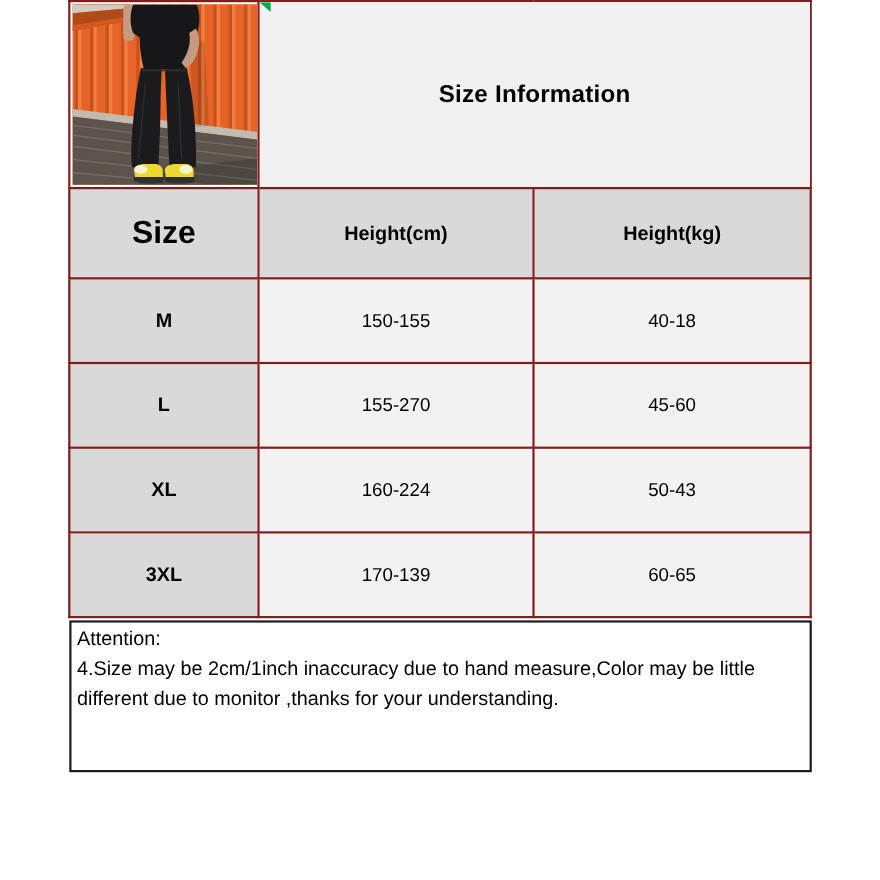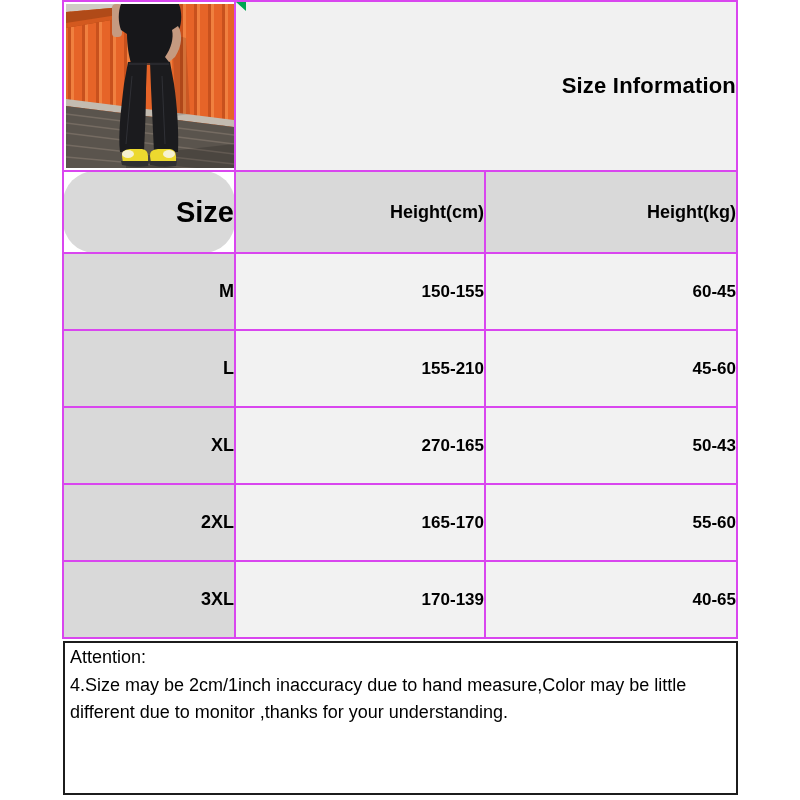--- a/index.html
+++ b/index.html
@@ -20,22 +20,22 @@
     left: 62px;
     top: 0;
     width: 676px;
   }
   table.size-table {
     border-collapse: collapse;
     table-layout: fixed;
     width: 676px;
   }
   table.size-table td {
-    border: 2px solid #d946ef;
-    text-align: right;
+    border: 2px solid #7f1d1d;
+    text-align: center;
     vertical-align: middle;
     padding: 0;
     overflow: hidden;
   }
   .col-size   { width: 172px; }
   .col-height { width: 250px; }
   .col-weight { width: 252px; }
 
   .photo-row { height: 168px; }
   .photo-cell {
@@ -65,39 +65,39 @@
     top: 0;
     left: 0;
     width: 0;
     height: 0;
     border-top: 9px solid #00a651;
     border-left: 10px solid transparent;
   }
 
   .header-row { height: 82px; }
   .header-row td { background: #d9d9d9; font-weight: bold; }
-  .size-head { font-size: 29px; border-radius: 32px; }
+  .size-head { font-size: 29px; }
   .col-head  { font-size: 18px; margin-top: 48px; }
 
   .data-row { height: 77px; }
   .size-cell {
     background: #d9d9d9;
     font-weight: bold;
     font-size: 18px;
   }
   .data-cell {
     background: #f2f2f2;
-    font-weight: bold;
+    font-weight: normal;
     font-size: 17px;
   }
 
   .attention-box {
     box-sizing: border-box;
     width: 675px;
-    height: 154px;
+    height: 138px;
     margin-top: 2px;
     margin-left: 1px;
     border: 2px solid #1c1c1c;
     background: #ffffff;
     padding: 1px 5px 0 5px;
     font-size: 18px;
     line-height: 27.5px;
   }
   .attention-box p { margin: 0; }
 </style>
@@ -197,41 +197,36 @@
 
     <tr class="header-row">
       <td class="size-head">Size</td>
       <td class="col-head">Height(cm)</td>
       <td class="col-head">Height(kg)</td>
     </tr>
 
     <tr class="data-row">
       <td class="size-cell">M</td>
       <td class="data-cell">150-155</td>
-      <td class="data-cell">60-45</td>
+      <td class="data-cell">40-18</td>
     </tr>
     <tr class="data-row">
       <td class="size-cell">L</td>
-      <td class="data-cell">155-210</td>
+      <td class="data-cell">155-270</td>
       <td class="data-cell">45-60</td>
     </tr>
     <tr class="data-row">
       <td class="size-cell">XL</td>
-      <td class="data-cell">270-165</td>
+      <td class="data-cell">160-224</td>
       <td class="data-cell">50-43</td>
-    </tr>
-    <tr class="data-row">
-      <td class="size-cell">2XL</td>
-      <td class="data-cell">165-170</td>
-      <td class="data-cell">55-60</td>
     </tr>
     <tr class="data-row">
       <td class="size-cell">3XL</td>
       <td class="data-cell">170-139</td>
-      <td class="data-cell">40-65</td>
+      <td class="data-cell">60-65</td>
     </tr>
   </tbody>
     </table>
 
   <div class="attention-box">
     <p>Attention:</p>
     <p>4.Size may be 2cm/1inch inaccuracy due to hand measure,Color may be little different due to monitor ,thanks for your understanding.</p>
   </div>
 
 </div>

